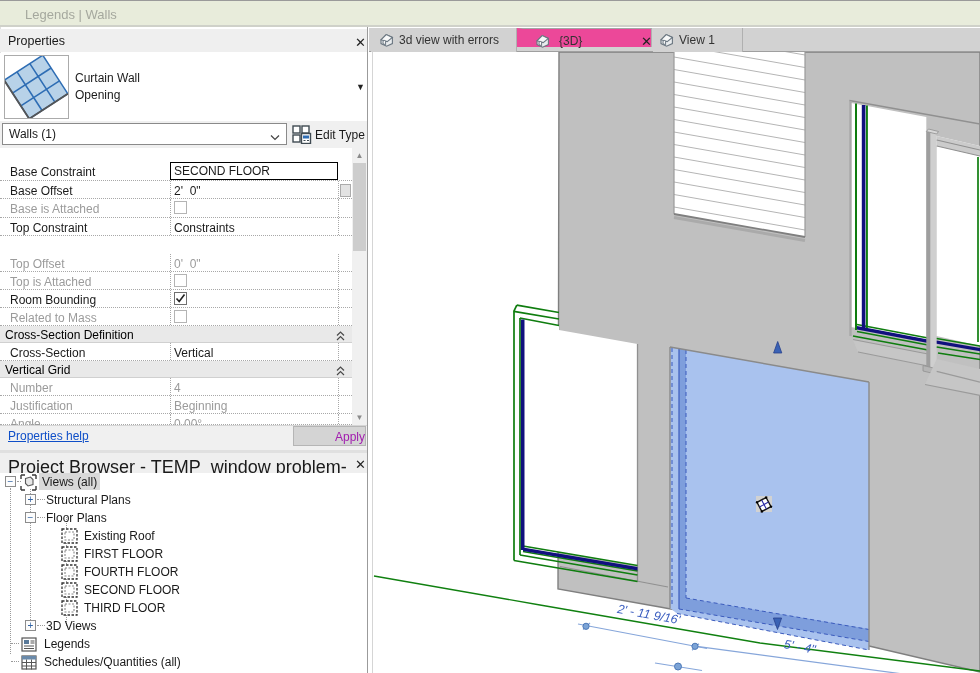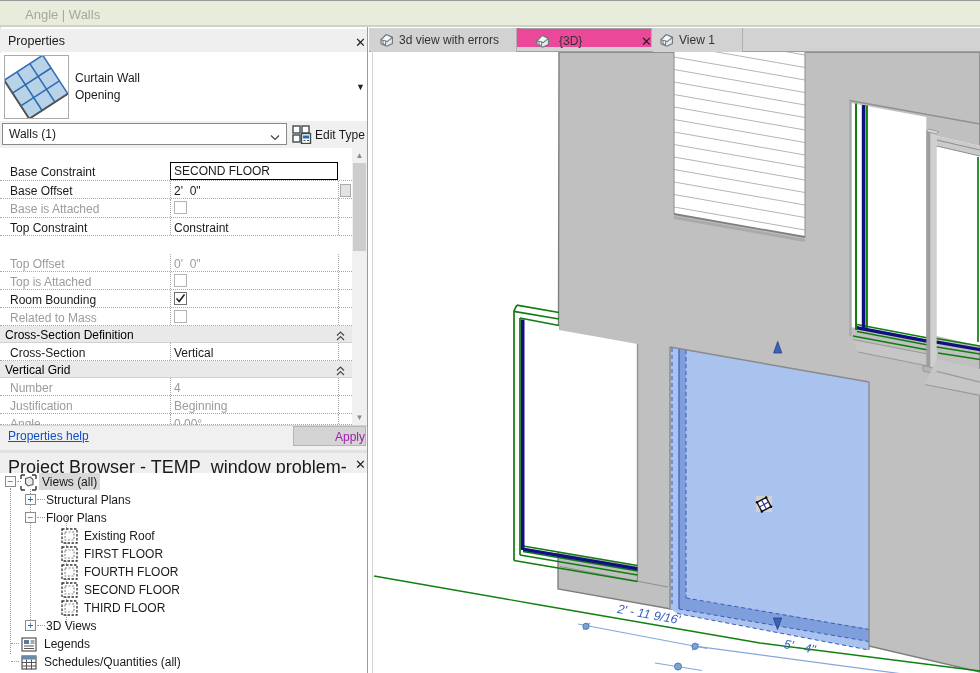--- a/index.html
+++ b/index.html
@@ -49,21 +49,21 @@
 .exp{position:absolute;width:11px;height:11px;border:1px solid #8c8c8c;background:#fcfcfc;font-size:10px;line-height:9px;text-align:center;color:#3465a4}
 .hl{background:#d9d9d9}
 
 #tabbar{left:369px;top:28px;width:611px;height:24px;background:#d2d2d2;border-bottom:1px solid #9f9f9f}
 .tab{position:absolute;top:28px;height:24px;background:#d2d2d2;border-right:1px solid #b0b0b0;padding:4px 0 0 0}
 .tab.active{background:#ec4899;border-top:1px solid #a5a5a5;border-left:6px solid #ec4899;height:19px}
 .tab .tt{position:absolute;top:5px;color:#333}
 .tab .tx{position:absolute;top:5px;color:#333;font-weight:bold;font-size:12px}
 </style></head>
 <body>
-<div id="top" class="abs">Angle | Walls</div>
+<div id="top" class="abs">Legends | Walls</div>
 <div id="panel" class="abs"></div>
 <div id="ptitle" class="abs">
     <span class="t">Properties</span>
     <span class="xbtn" style="left:355px;top:6px">✕</span>
   </div>
 <div id="typesel" class="abs"></div>
 <div id="prevbox" class="abs">
 <svg width="63" height="62" viewBox="0 0 63 62">
       <g transform="rotate(-33 31 31)">
         <rect x="8" y="8" width="46" height="46" fill="#b8d2e8" stroke="#2e6db4" stroke-width="1.5"></rect>
@@ -104,21 +104,21 @@
 <div class="grow" style="top:51px;height:19px">
       <span class="lbl gray">Base is Attached</span>
       <span class="vline"></span>
       <span class="vline2"></span>
       <span class="cb"></span>
     </div>
 <div class="grow" style="top:70px;height:18px">
       <span class="lbl">Top Constraint</span>
       <span class="vline"></span>
       <span class="vline2"></span>
-      <span class="val">Constraint</span>
+      <span class="val">Constraints</span>
     </div>
 <div class="grow" style="top:106px;height:18px">
       <span class="lbl gray">Top Offset</span>
       <span class="vline"></span>
       <span class="vline2"></span>
       <span class="val gray">0'&nbsp; 0"</span>
     </div>
 <div class="grow" style="top:124px;height:18px">
       <span class="lbl gray">Top is Attached</span>
       <span class="vline"></span>

